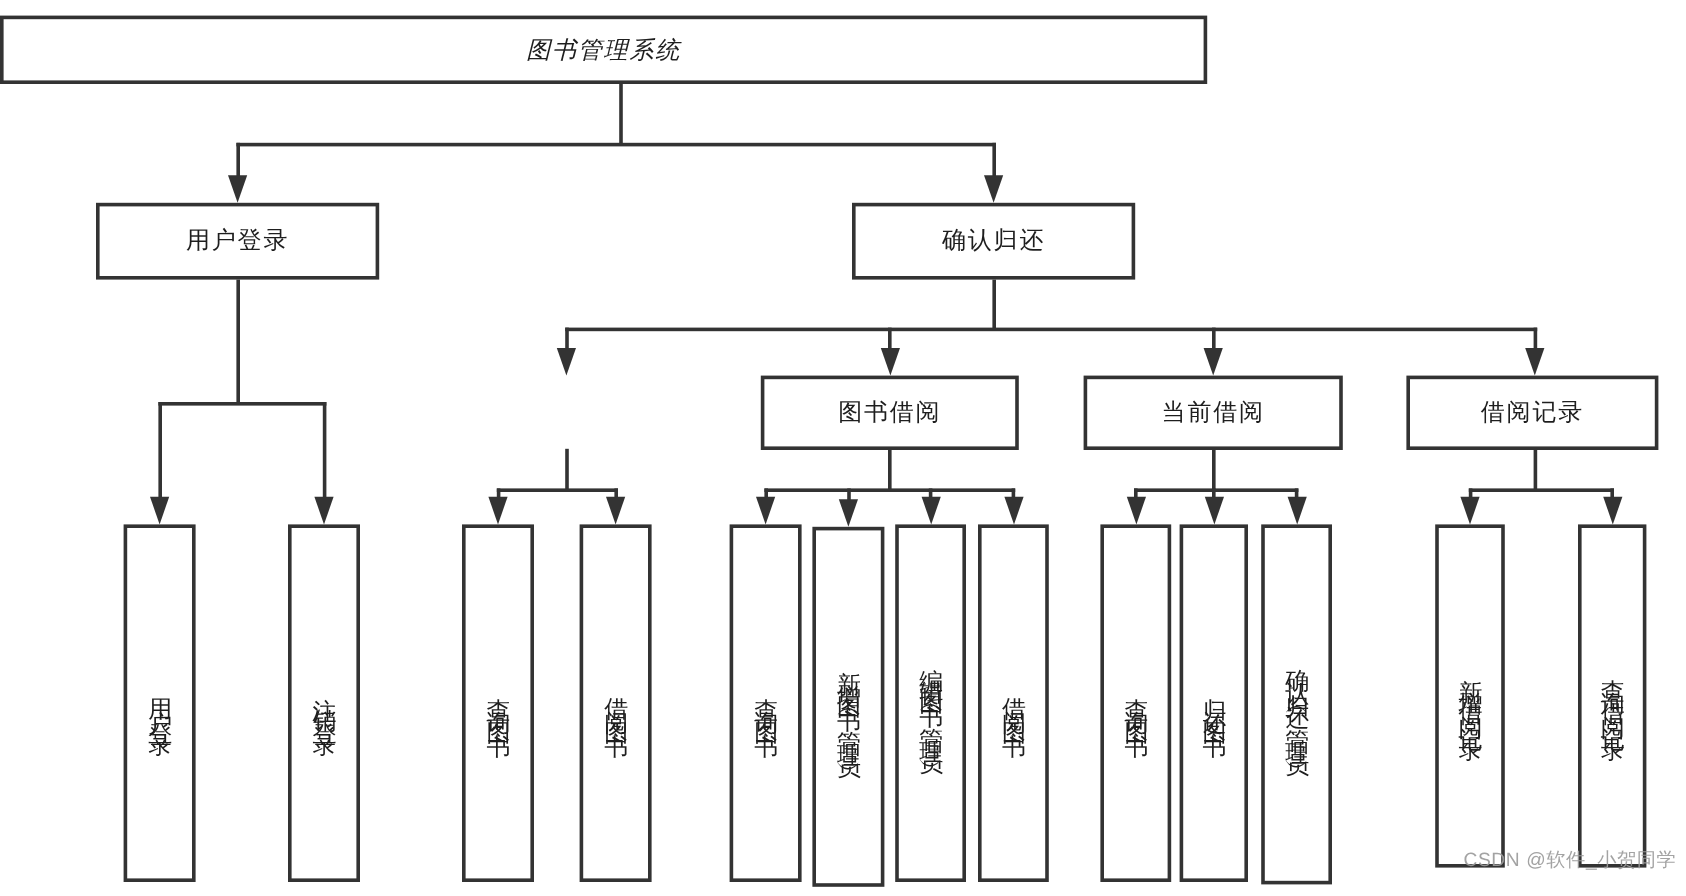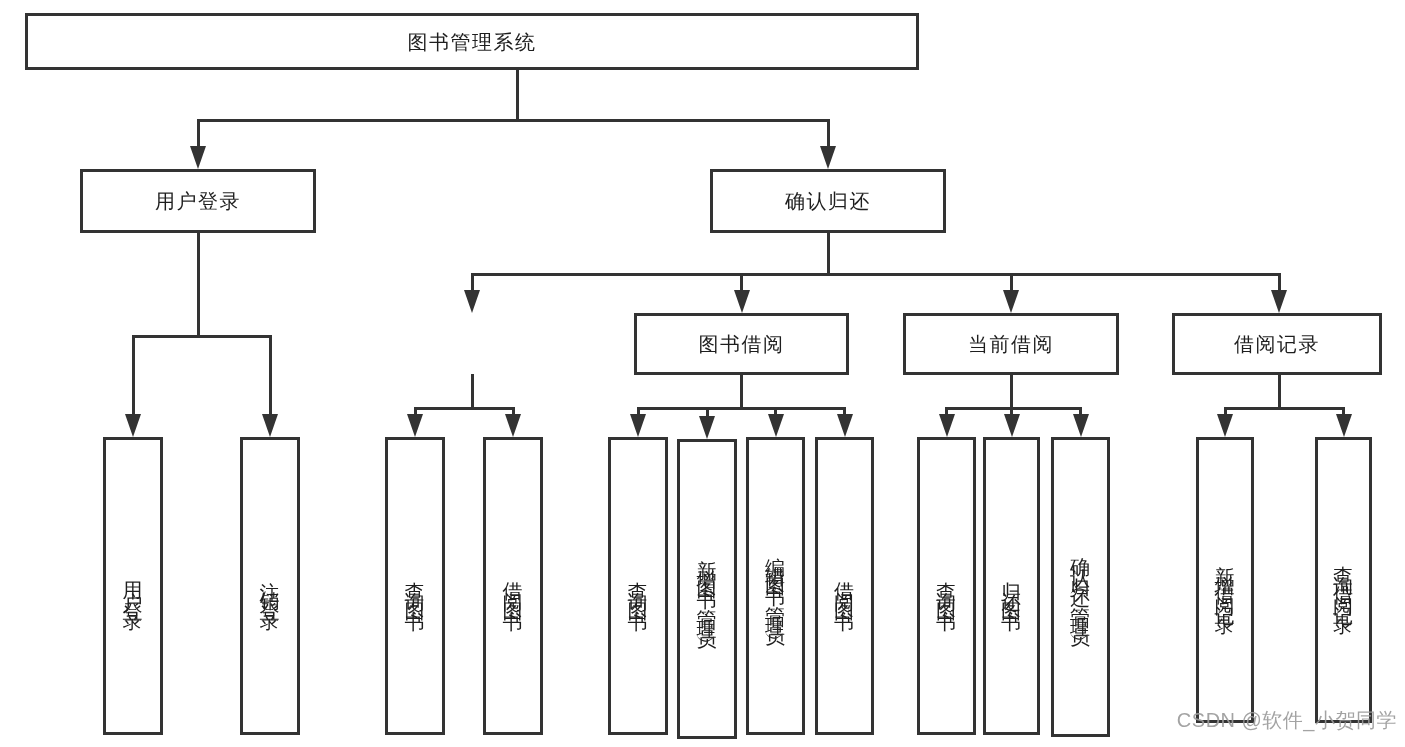--- a/index.html
+++ b/index.html
@@ -40,34 +40,34 @@
     position:absolute;
     width:0;height:0;
     border-left:8px solid transparent;
     border-right:8px solid transparent;
     border-top:23px solid var(--line,#333333);
     z-index:3;
   }
   .watermark{
     position:absolute;
     top:707px;right:8px;
-    font-size:20px;
+    font-size:16px;
     letter-spacing:0.5px;
     color:var(--wm,#9c9c9c);
     opacity:0.92;
     z-index:6;
     white-space:nowrap;
   }
 </style>
 </head>
 <body>
 
 <div id="stage" style="--line: #333333; --text: #1e1e1e; --box-bg: #ffffff; --page-bg: #ffffff; --wm: #9c9c9c;">
   <div class="watermark">CSDN @软件_小贺同学</div>
-<div class="box" style="left: 25px; top: 13px; width: 894px; height: 57px;">
+<div class="box" style="left: 0; top: 13px; width: 1006px; height: 57px; font-style: italic;">
       <span class="lbl">图书管理系统</span>
     </div>
     <div class="box" style="left: 80px; top: 169px; width: 236px; height: 64px;">
       <span class="lbl">用户登录</span>
     </div>
     <div class="box" style="left: 710px; top: 169px; width: 236px; height: 64px;">
       <span class="lbl">确认归还</span>
     </div>
     <div class="box" style="left: 634px; top: 313px; width: 215px; height: 62px;">
       <span class="lbl">图书借阅</span>

